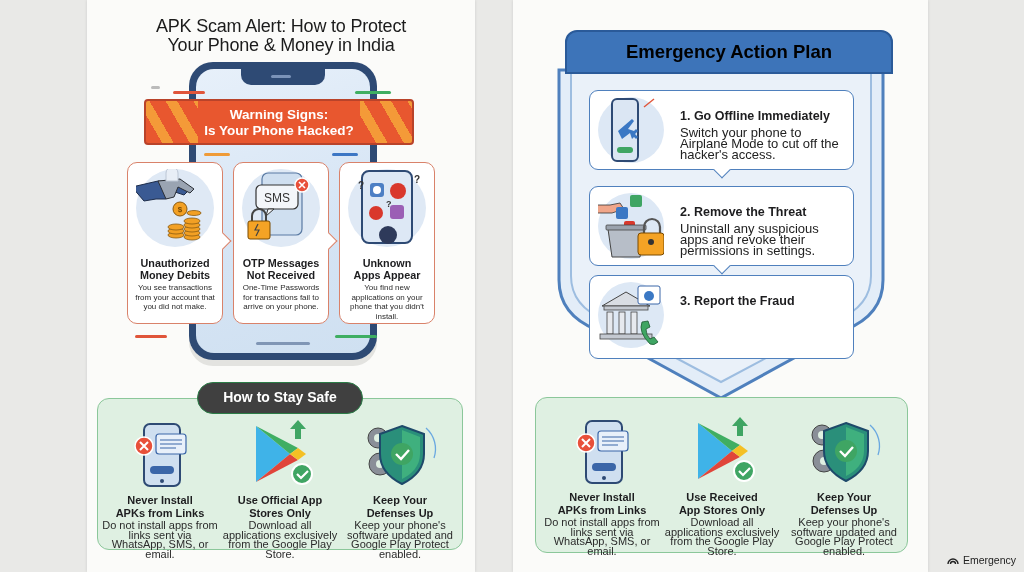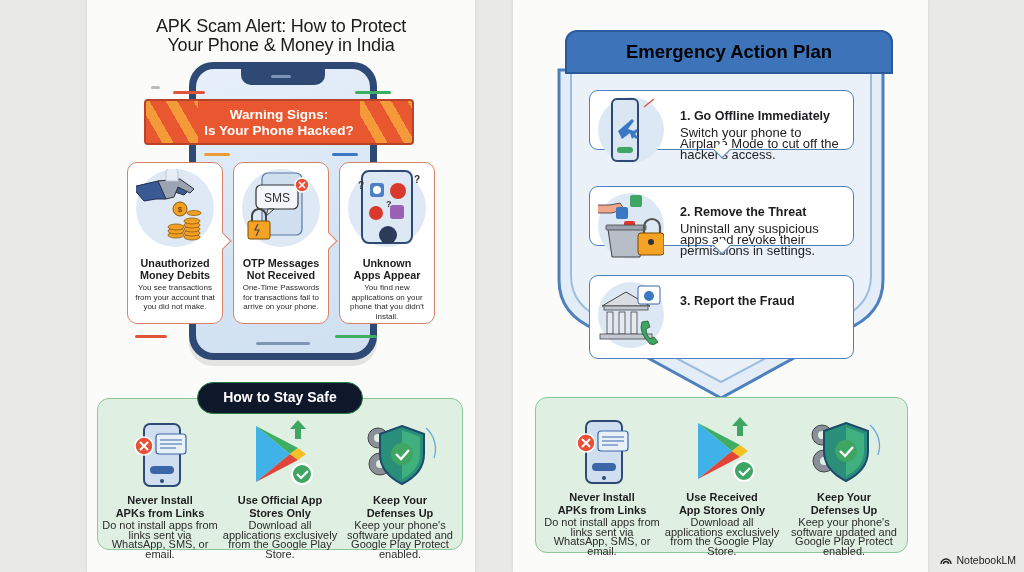--- a/index.html
+++ b/index.html
@@ -81,41 +81,41 @@
     background: #fff; border-right: 1.5px solid #d9826a; border-top: 1.5px solid #d9826a;
     transform: rotate(45deg);
   }
 
   .safe-panel {
     position: absolute; left: 10px; top: 398px; width: 366px; height: 152px;
     background: #dff0e2; border: 1.5px solid #8bc79a; border-radius: 12px;
   }
   .safe-pill {
     position: absolute; left: 110px; top: 382px; width: 166px; height: 32px;
-    background: #0f172a; border: 1.5px solid #2b7d47; border-radius: 16px;
+    background: #404040; border: 1.5px solid #2b7d47; border-radius: 16px;
     color: #fff; font-weight: 700; font-size: 14px; line-height: 29px; text-align: center;
   }
   .tip {
     position: absolute; width: 118px; text-align: center;
   }
   .tip .tip-ill { width: 80px; height: 70px; margin: 0 auto; position: relative; }
   .tip .tip-title { font-weight: 700; font-size: 11px; line-height: 12.5px; margin-top: 4px; }
   .tip .tip-desc { font-size: 11px; line-height: 9.5px; margin-top: 2px; color: #2b2b2b; }
 
   
   .shield-outer {
     position: absolute; left: 44px; top: 30px; width: 328px; height: 370px;
   }
   .plan-header {
     position: absolute; left: 44px; top: 30px; width: 328px; height: 44px;
     background: #3d74b9; border: 2px solid #2a5a99; border-radius: 12px 12px 0 0;
     color: #000000; text-align: center; font-weight: 700; font-size: 18.5px; line-height: 40px; margin-left: 8px;
   }
   .step-card {
-    position: absolute; left: 76px; width: 265px; height: 60px;
+    position: absolute; left: 76px; width: 265px; height: 80px;
     background: #fff; border: 1.5px solid #4f80bd; border-radius: 9px;
   }
   .step-card .step-ill {
     position: absolute; left: 8px; top: 6px; width: 66px; height: 66px;
     border-radius: 50%; background: #dde8f5;
   }
   .step-card .step-title {
     position: absolute; left: 90px; top: 18px; font-weight: 700; font-size: 12.5px; color: #1d1d1f;
   }
   .step-card .step-desc {
@@ -422,14 +422,14 @@
     </div>
     <div class="tip-desc">Keep your phone's software updated and Google Play Protect enabled.</div>
   </div>
 </div>
 
 <div class="watermark">
   <svg width="12" height="10" viewBox="0 0 12 10">
     <path d="M1 9 a5 5 0 0 1 10 0" fill="none" stroke="#222" stroke-width="1.4"></path>
     <path d="M3.5 9 a2.5 2.5 0 0 1 5 0" fill="none" stroke="#222" stroke-width="1.4"></path>
   </svg>
-  <span>NotebookLM</span>
+  <span>Emergency</span>
 </div>
 
 </body></html>

